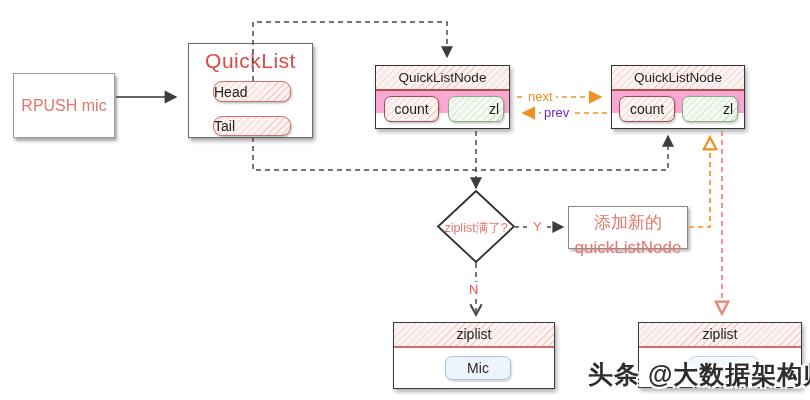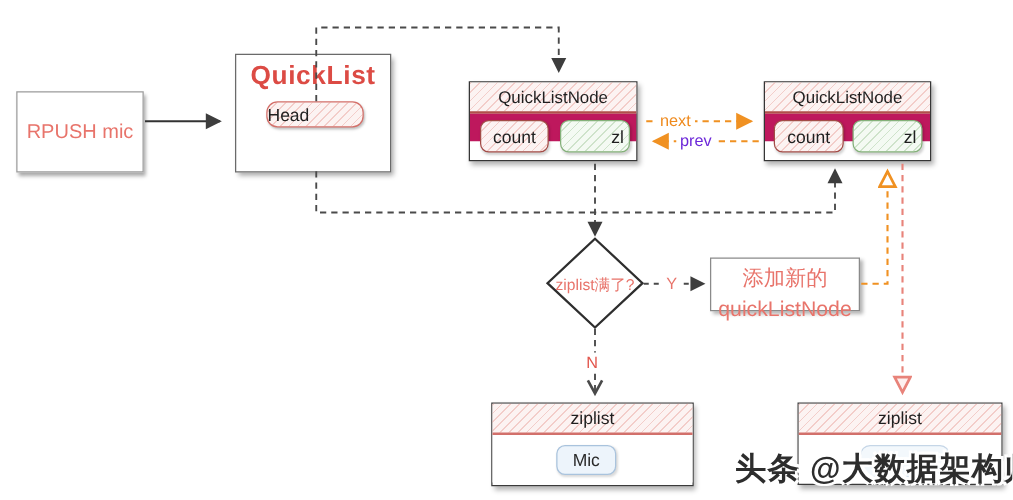--- a/index.html
+++ b/index.html
@@ -10,52 +10,52 @@
     background-image:repeating-linear-gradient(135deg, rgba(222,118,108,0.30) 0px, rgba(222,118,108,0.30) 1px, transparent 1px, transparent 5px);}
   .hatch-green{background-color:#f4faf3;
     background-image:repeating-linear-gradient(135deg, rgba(128,178,118,0.32) 0px, rgba(128,178,118,0.32) 1px, transparent 1px, transparent 5px);padding-left:36px;}
   
   .box{position:absolute;background:#fff;box-sizing:border-box;}
   .rpush{left:13px;top:73px;width:102px;height:65px;border:1.3px solid #9b9b9b;
          box-shadow:2px 3px 3px rgba(0,0,0,0.35);display:flex;align-items:center;justify-content:center;
          font-size:16px;color:#e8746b;}
   .quicklist{left:188px;top:43px;width:125px;height:95px;border:1.5px solid #6a6a6a;
          box-shadow:2px 3px 4px rgba(0,0,0,0.35);}
-  .ql-title{margin-top:5px;text-align:center;font-size:21px;font-weight:bold;color:#dc4b44;letter-spacing:0.5px;}
+  .ql-title{margin-top:5px;text-align:center;font-size:21px;font-weight:normal;color:#dc4b44;letter-spacing:0.5px;}
   .pill{position:absolute;width:78px;height:21px;border:1.4px solid #d4706a;border-radius:9px;
         line-height:20px;font-size:14px;color:#222;
         box-shadow:1px 1.5px 2px rgba(0,0,0,0.25);box-sizing:border-box;}
   .pill.head{left:24px;top:37px;}
   .pill.tail{left:24px;top:72px;height:20px;line-height:19px;}
   .node{position:absolute;width:135px;height:64px;border:1.7px solid #353535;background:#fff;
         box-shadow:2px 3px 4px rgba(0,0,0,0.3);box-sizing:border-box;}
   .node-header{height:25px;line-height:23px;text-align:center;font-size:13.5px;color:#1f1f1f;
         border-bottom:2px solid #b04f4a;box-sizing:border-box;}
-  .node-body{position:relative;height:22px;background:#be185d;}
+  .node-body{position:relative;height:22px;background:#f9a8d4;}
   .cell{position:absolute;top:5px;height:26px;border-radius:7px;text-align:center;line-height:24px;
         font-size:14px;color:#1f1f1f;box-sizing:border-box;box-shadow:1px 1.5px 2px rgba(0,0,0,0.18);}
   .cell.count{border:1.5px solid #a34c47;}
   .cell.zl{border:1.5px solid #84b17a;}
   #node1{left:375px;top:65px;}
   #node2{left:611px;top:65px;width:134px;}
   #node1 .count{left:8px;width:55px;}
   #node1 .zl{left:72px;width:56px;}
   #node2 .count{left:7px;width:56px;}
   #node2 .zl{left:70px;width:56px;}
   .add-node{left:568px;top:206px;width:120px;height:43px;border:1.4px solid #8a8a8a;
         box-shadow:2px 2px 3px rgba(0,0,0,0.3);text-align:center;font-size:17px;color:#e8746b;
         padding-top:4px;line-height:1.45;}
   .ziplist{position:absolute;border:1.6px solid #3a3a3a;background:#fff;box-sizing:border-box;
         box-shadow:2px 3px 4px rgba(0,0,0,0.3);}
   #ziplist-left{left:393px;top:322px;width:162px;height:67px;}
   #ziplist-right{left:638px;top:322px;width:164px;height:66px;}
   .zl-header{height:25px;line-height:23px;text-align:center;font-size:14px;color:#1f1f1f;
         border-bottom:2px solid #d2706b;box-sizing:border-box;}
   .zl-body{position:relative;height:38px;background:#fff;}
-  .mic-btn{position:absolute;left:51px;top:8px;width:48px;height:24px;border:1.4px solid #a9c3dd;
+  .mic-btn{position:absolute;left:51px;top:8px;width:66px;height:24px;border:1.4px solid #a9c3dd;
         border-radius:7px;background:#edf4fb;text-align:center;line-height:23px;font-size:14px;
         color:#2a2a2a;box-sizing:border-box;box-shadow:1px 1.5px 2px rgba(0,0,0,0.15);}
   .ghost-btn{position:absolute;left:49px;top:8px;width:72px;height:26px;border:1.3px solid #c5d6e7;
         border-radius:8px;background:#f3f8fc;box-sizing:border-box;}
   svg.wires{position:absolute;left:0;top:0;width:810px;height:400px;pointer-events:none;z-index:4;}
   .edge-label{position:absolute;z-index:5;background:#fff;font-size:13px;padding:0 3px;line-height:15px;}
   #lbl-next{left:525px;top:89px;color:#ef8a1d;}
   #lbl-prev{left:541px;top:105px;color:#6d28d9;}
   #lbl-y{left:530px;top:219px;color:#e8746b;}
   #lbl-n{left:466px;top:282px;color:#e2554c;}
@@ -70,20 +70,21 @@
 
 <div class="canvas">
 
   <div class="box rpush">
     <span>RPUSH mic</span>
   </div>
 
   <div class="box quicklist">
     <div class="ql-title">QuickList</div>
     <div class="pill head hatch-pink">Head</div>
+    <div class="pill tail hatch-pink">Tail</div>
   </div>
 
   <div class="node" id="node1">
     <div class="node-header hatch-pink">QuickListNode</div>
     <div class="node-body">
       <div class="cell count hatch-pink">count</div>
       <div class="cell zl hatch-green">zl</div>
     </div>
   </div>
 

